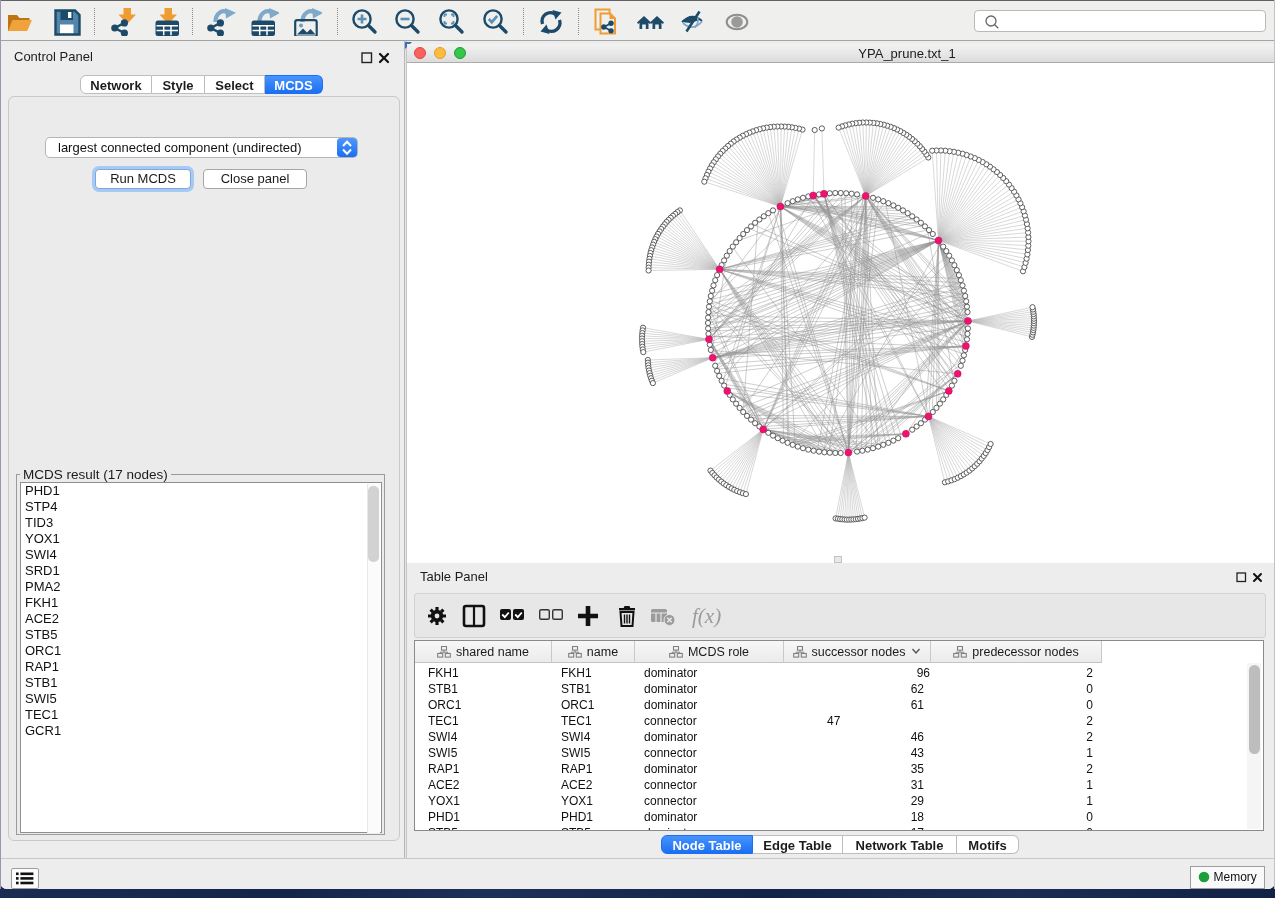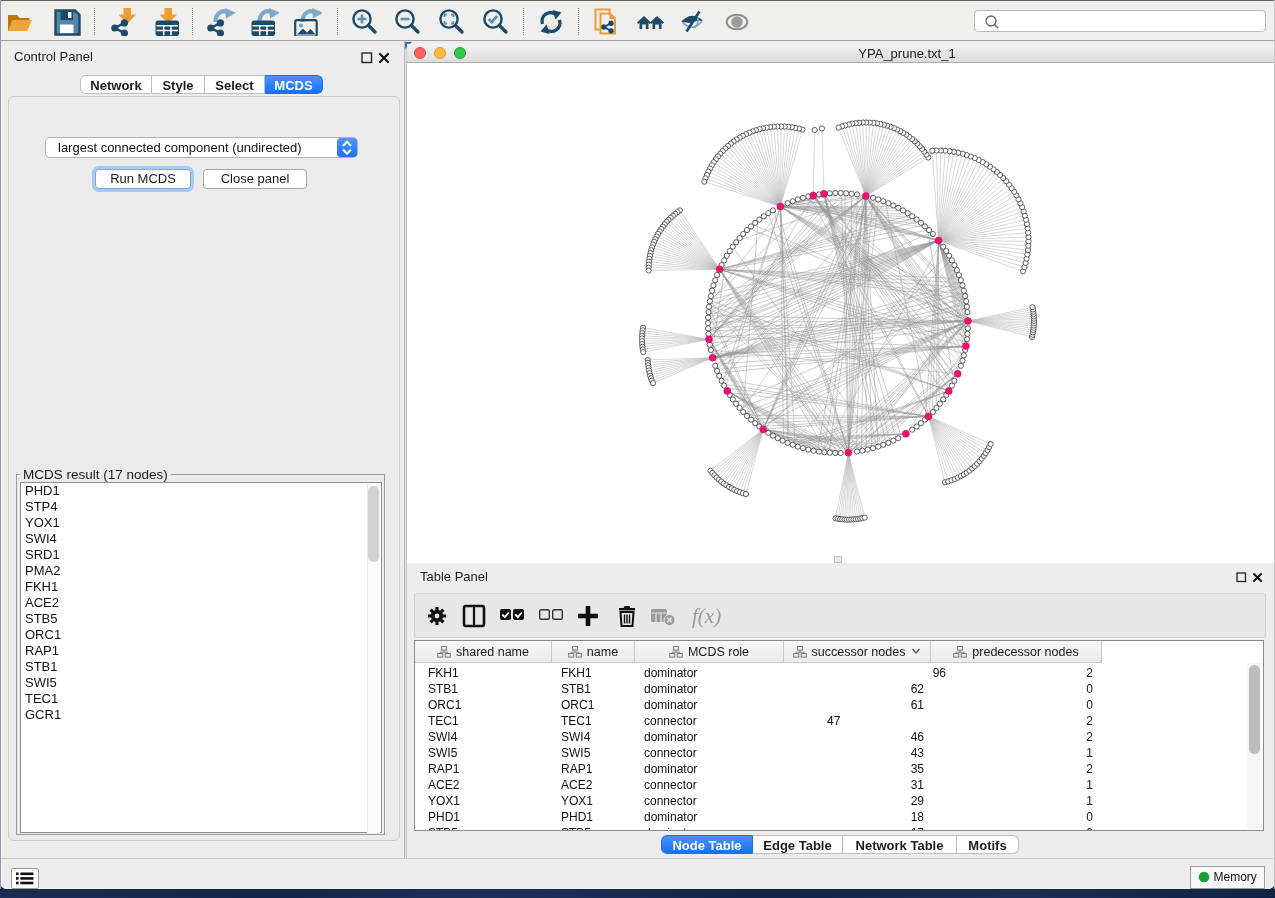--- a/index.html
+++ b/index.html
@@ -253,20 +253,21 @@
           <path d="M6 11.5 l4 4.2 4 -4.2" fill="none" stroke="#fff" stroke-width="2"></path>
         </svg></div>
   </div>
   <div class="pushbtn" id="runbtn">Run MCDS</div>
   <div class="pushbtn" id="closebtn">Close panel</div>
   <div id="fieldset"></div>
   <div id="fieldlegend">MCDS result (17 nodes)</div>
   <div id="mlist">
     <div class="it">PHD1</div>
       <div class="it">STP4</div>
+      <div class="it">TID3</div>
       <div class="it">YOX1</div>
       <div class="it">SWI4</div>
       <div class="it">SRD1</div>
       <div class="it">PMA2</div>
       <div class="it">FKH1</div>
       <div class="it">ACE2</div>
       <div class="it">STB5</div>
       <div class="it">ORC1</div>
       <div class="it">RAP1</div>
       <div class="it">STB1</div>
@@ -1212,21 +1213,21 @@
               <rect x="4.5" y="0.5" width="5" height="3.6" fill="none" stroke="#808080" stroke-width="1.1"></rect>
               <rect x="0.7" y="7.5" width="5" height="3.6" fill="none" stroke="#808080" stroke-width="1.1"></rect>
               <rect x="8.3" y="7.5" width="5" height="3.6" fill="none" stroke="#808080" stroke-width="1.1"></rect>
               <path d="M7 4.2 v2 M3.2 7.4 v-1.2 h7.6 v1.2" fill="none" stroke="#808080" stroke-width="1"></path>
             </svg><span style="margin-left:5px;">predecessor nodes</span></div>
       </div>
       <div class="trow" style="top:24px;">
           <span style="left:13px;">FKH1</span>
           <span style="left:146px;">FKH1</span>
           <span style="left:229px;">dominator</span>
-          <span style="left:452px; width:79px; text-align:right;">96</span>
+          <span style="left:436px; width:79px; text-align:right;">96</span>
           <span style="left:600px; width:78px; text-align:right;">2</span>
         </div>
         <div class="trow" style="top:40px;">
           <span style="left:13px;">STB1</span>
           <span style="left:146px;">STB1</span>
           <span style="left:229px;">dominator</span>
           <span style="left:430px; width:79px; text-align:right;">62</span>
           <span style="left:600px; width:78px; text-align:right;">0</span>
         </div>
         <div class="trow" style="top:56px;">

